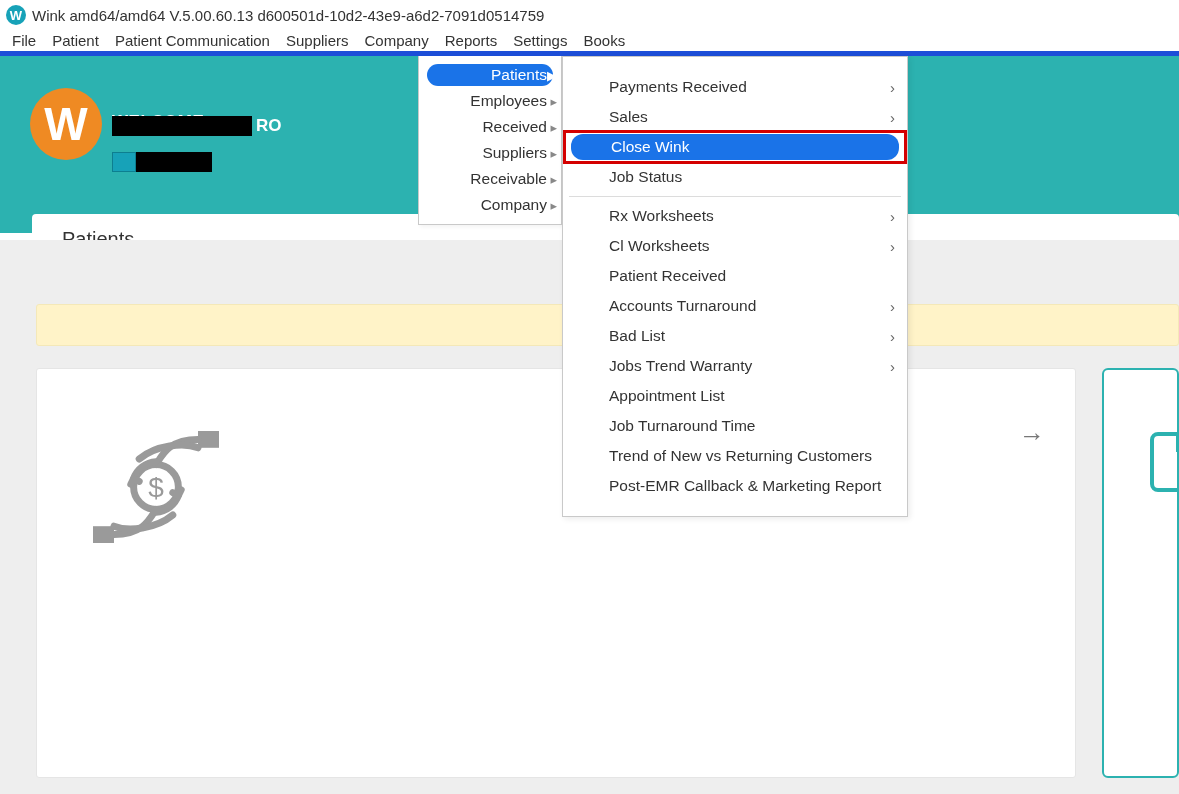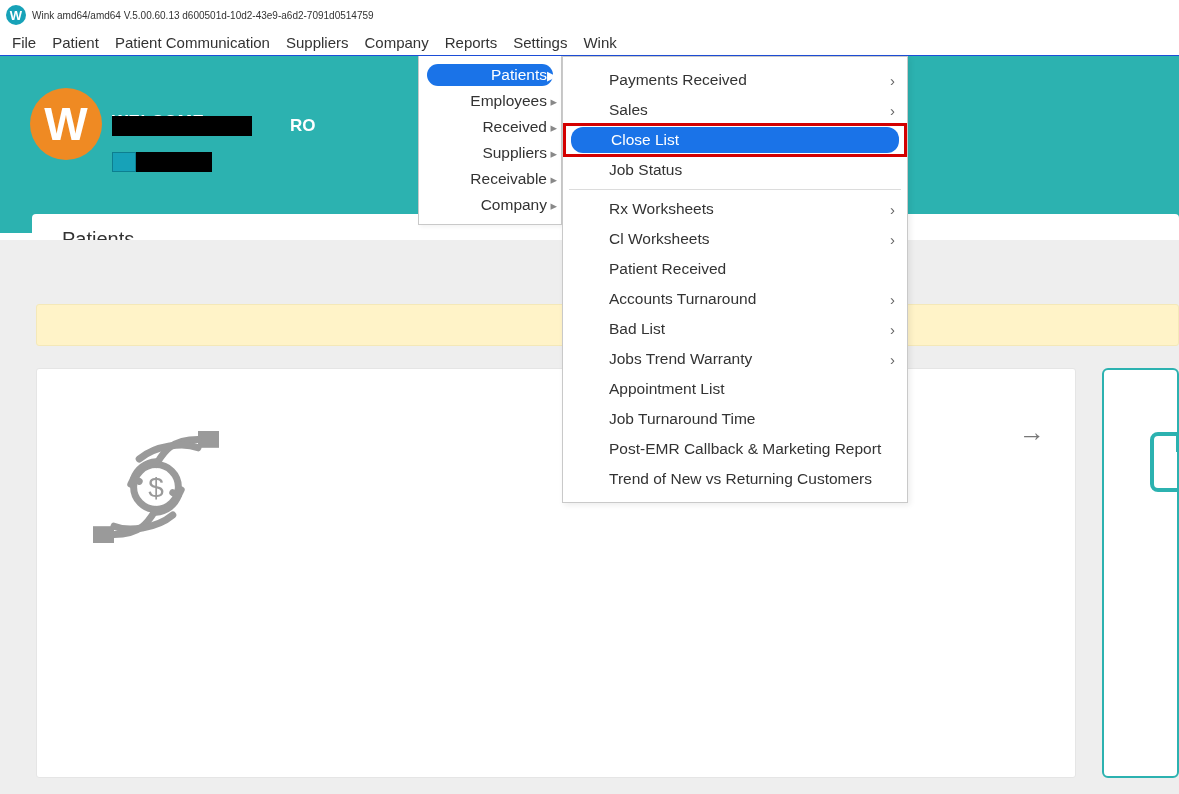--- a/index.html
+++ b/index.html
@@ -1,32 +1,32 @@
 <!DOCTYPE html>
 <html><head>
 <meta charset="utf-8">
 <style>
   * { box-sizing: border-box; margin: 0; padding: 0; }
   html, body { font-family: "Segoe UI", Tahoma, sans-serif; font-size: 15px; color: #333; background: #fff; width: 1179px; height: 794px; overflow: hidden; }
 
   
   .title-bar { display: flex; align-items: center; height: 30px; padding: 0 6px; gap: 6px; }
   .title-icon { width: 20px; height: 20px; border-radius: 50%; background: #17a2b8; display: flex; align-items: center; justify-content: center; color: #fff; font-weight: bold; font-size: 13px; }
-  .title-text { font-size: 10px; }
-
-  
-  .menu-bar { display: flex; height: 26px; align-items: center; padding: 0 4px; gap: 0; border-bottom: 1px solid #1d4ed8; }
+  .title-text { font-size: 15px; }
+
+  
+  .menu-bar { display: flex; height: 26px; align-items: center; padding: 0 4px; gap: 0; border-bottom: 5px solid #1d4ed8; }
   .menu-item { padding: 2px 8px; font-size: 15px; cursor: default; }
 
   
   .banner { background: #2cb2b0; height: 177px; position: relative; }
   .logo-circle { position: absolute; left: 30px; top: 32px; width: 72px; height: 72px; border-radius: 50%; background: #ef8a23; display: flex; align-items: center; justify-content: center; color: #fff; font-size: 46px; font-weight: 600; font-family: Arial, sans-serif;}
   .welcome { position: absolute; left: 112px; top: 56px; color: #fff; font-size: 17px; font-weight: 600; letter-spacing: 0.5px;}
   .black-block1 { position: absolute; left: 112px; top: 60px; width: 140px; height: 20px; background: #000; }
-  .ro-text { position: absolute; left: 256px; top: 60px; color: #fff; font-size: 17px; font-weight: 600; margin-left: 34px;}
+  .ro-text { position: absolute; left: 256px; top: 60px; color: #fff; font-size: 17px; font-weight: 600;}
   .icon-block { position: absolute; left: 112px; top: 96px; display:flex; align-items:center;}
   .small-square { width: 24px; height: 20px; background: #17a2b8; border:1px solid #0d7f90;}
   .black-block2 { width: 76px; height: 20px; background: #000; }
 
   
   .patients-tab { position: absolute; left: 32px; top: 158px; width: 1147px; height: 80px; background: #fff; border-radius: 4px 4px 0 0; display:flex; align-items:center;}
   .patients-label { position:absolute; left:30px; top:14px; font-size: 20px; color: #333; }
   .teal-underline { position: absolute; left: 0; top: 62px; width: 100%; height: 4px; background: #2cb2b0; }
 
   
@@ -44,21 +44,21 @@
   
   .reports-menu { position: absolute; left: 418px; top: 56px; width: 144px; background: #fff; border: 1px solid #c9c9c9; border-top:none; box-shadow: 2px 2px 4px rgba(0,0,0,0.05); padding: 6px 0; }
   .reports-item { display:flex; align-items:center; justify-content:flex-end; padding: 4px 14px 4px 10px; font-size: 15.5px; color:#333; position:relative;}
   .reports-item.selected { }
   .reports-item.selected .pill { position:absolute; left:8px; right:8px; top:2px; bottom:2px; background:#1a73e8; border-radius: 12px;}
   .reports-item .txt { position:relative; z-index:1;}
   .reports-item.selected .txt { color:#fff;}
   .reports-item .chev { position:absolute; right:4px; top:50%; transform:translateY(-50%); color:#888; font-size:13px;}
   .reports-item.selected .chev { color:#fff; }
 
-  .sub-menu { position:absolute; left: 562px; top: 56px; width: 346px; background:#fff; border:1px solid #c9c9c9; box-shadow: 2px 2px 6px rgba(0,0,0,0.08); padding: 8px 0;}
+  .sub-menu { position:absolute; left: 562px; top: 56px; width: 346px; background:#fff; border:1px solid #c9c9c9; box-shadow: 2px 2px 6px rgba(0,0,0,0.08); padding: 15px 0;}
   .sub-item { position:relative; padding: 6px 20px 6px 46px; font-size: 15.5px; color:#333;}
   .sub-item .chev-r { position:absolute; right:12px; top:50%; transform:translateY(-50%); color:#666; font-size:15px;}
   .sub-divider { height:1px; background:#dcdcdc; margin: 4px 6px;}
   .sub-item.highlight .pill2 { position:absolute; left:6px; right:6px; top:2px; bottom:2px; background:#1a73e8; border-radius: 12px; z-index:0;}
   .sub-item.highlight { color:#fff;}
   .sub-item .txt2 { position:relative; z-index:1;}
   .red-box { position:absolute; left: -2px; right:-2px; top: -2px; bottom:-2px; border: 3px solid #d40000; pointer-events:none;}
 
   
   .close-books-wrap { position:relative; padding: 0; }
@@ -73,21 +73,21 @@
 </div>
 
 <div class="menu-bar">
   <div class="menu-item">File</div>
   <div class="menu-item">Patient</div>
   <div class="menu-item">Patient Communication</div>
   <div class="menu-item">Suppliers</div>
   <div class="menu-item">Company</div>
   <div class="menu-item">Reports</div>
   <div class="menu-item">Settings</div>
-  <div class="menu-item">Wink</div>
+  <div class="menu-item">Books</div>
 </div>
 
 <div class="banner">
   <div class="logo-circle">W</div>
   <div class="welcome">WELCOME</div>
   <div class="black-block1"></div>
   <div class="ro-text">RO</div>
   <div class="icon-block">
     <div class="small-square"></div>
     <div class="black-block2"></div>
@@ -168,21 +168,21 @@
   </div>
   <div class="sub-item">
     <span class="txt2">Sales</span>
     <span class="chev-r">›</span>
   </div>
 
   <div class="close-books-wrap" style="position:relative; margin: 0 2px;">
     <div class="red-box"></div>
     <div class="sub-item highlight" style="margin:0;">
       <div class="pill2"></div>
-      <span class="txt2">Close List</span>
+      <span class="txt2">Close Wink</span>
     </div>
   </div>
 
   <div class="sub-item">
     <span class="txt2">Job Status</span>
   </div>
   <div class="sub-divider"></div>
   <div class="sub-item">
     <span class="txt2">Rx Worksheets</span>
     <span class="chev-r">›</span>
@@ -206,18 +206,18 @@
     <span class="txt2">Jobs Trend Warranty</span>
     <span class="chev-r">›</span>
   </div>
   <div class="sub-item">
     <span class="txt2">Appointment List</span>
   </div>
   <div class="sub-item">
     <span class="txt2">Job Turnaround Time</span>
   </div>
   <div class="sub-item">
+    <span class="txt2">Trend of New vs Returning Customers</span>
+  </div>
+  <div class="sub-item">
     <span class="txt2">Post-EMR Callback &amp; Marketing Report</span>
   </div>
-  <div class="sub-item">
-    <span class="txt2">Trend of New vs Returning Customers</span>
-  </div>
 </div>
 
 </body></html>

